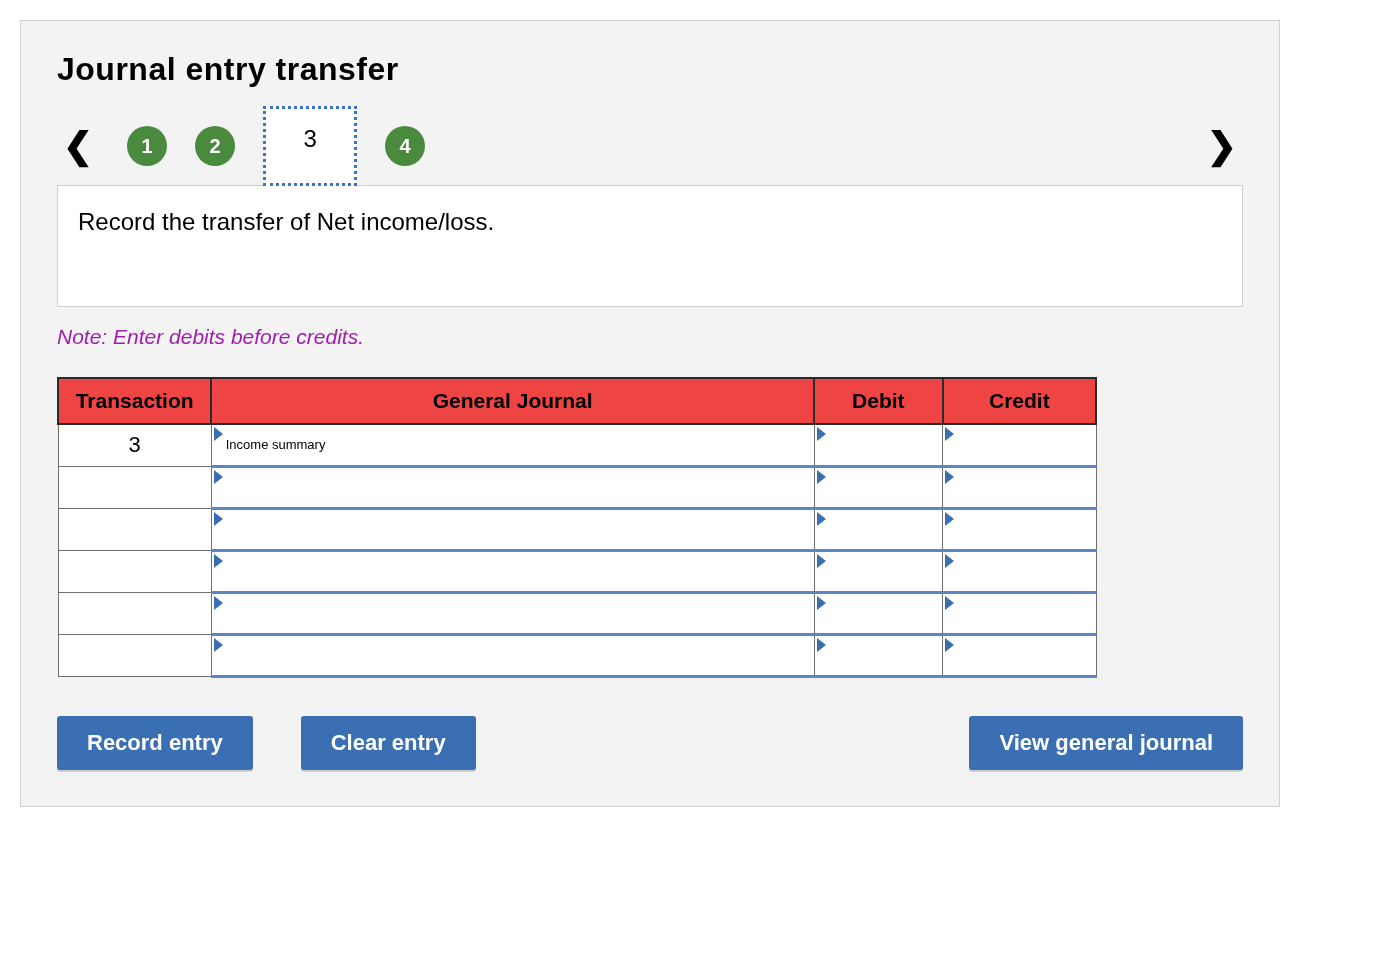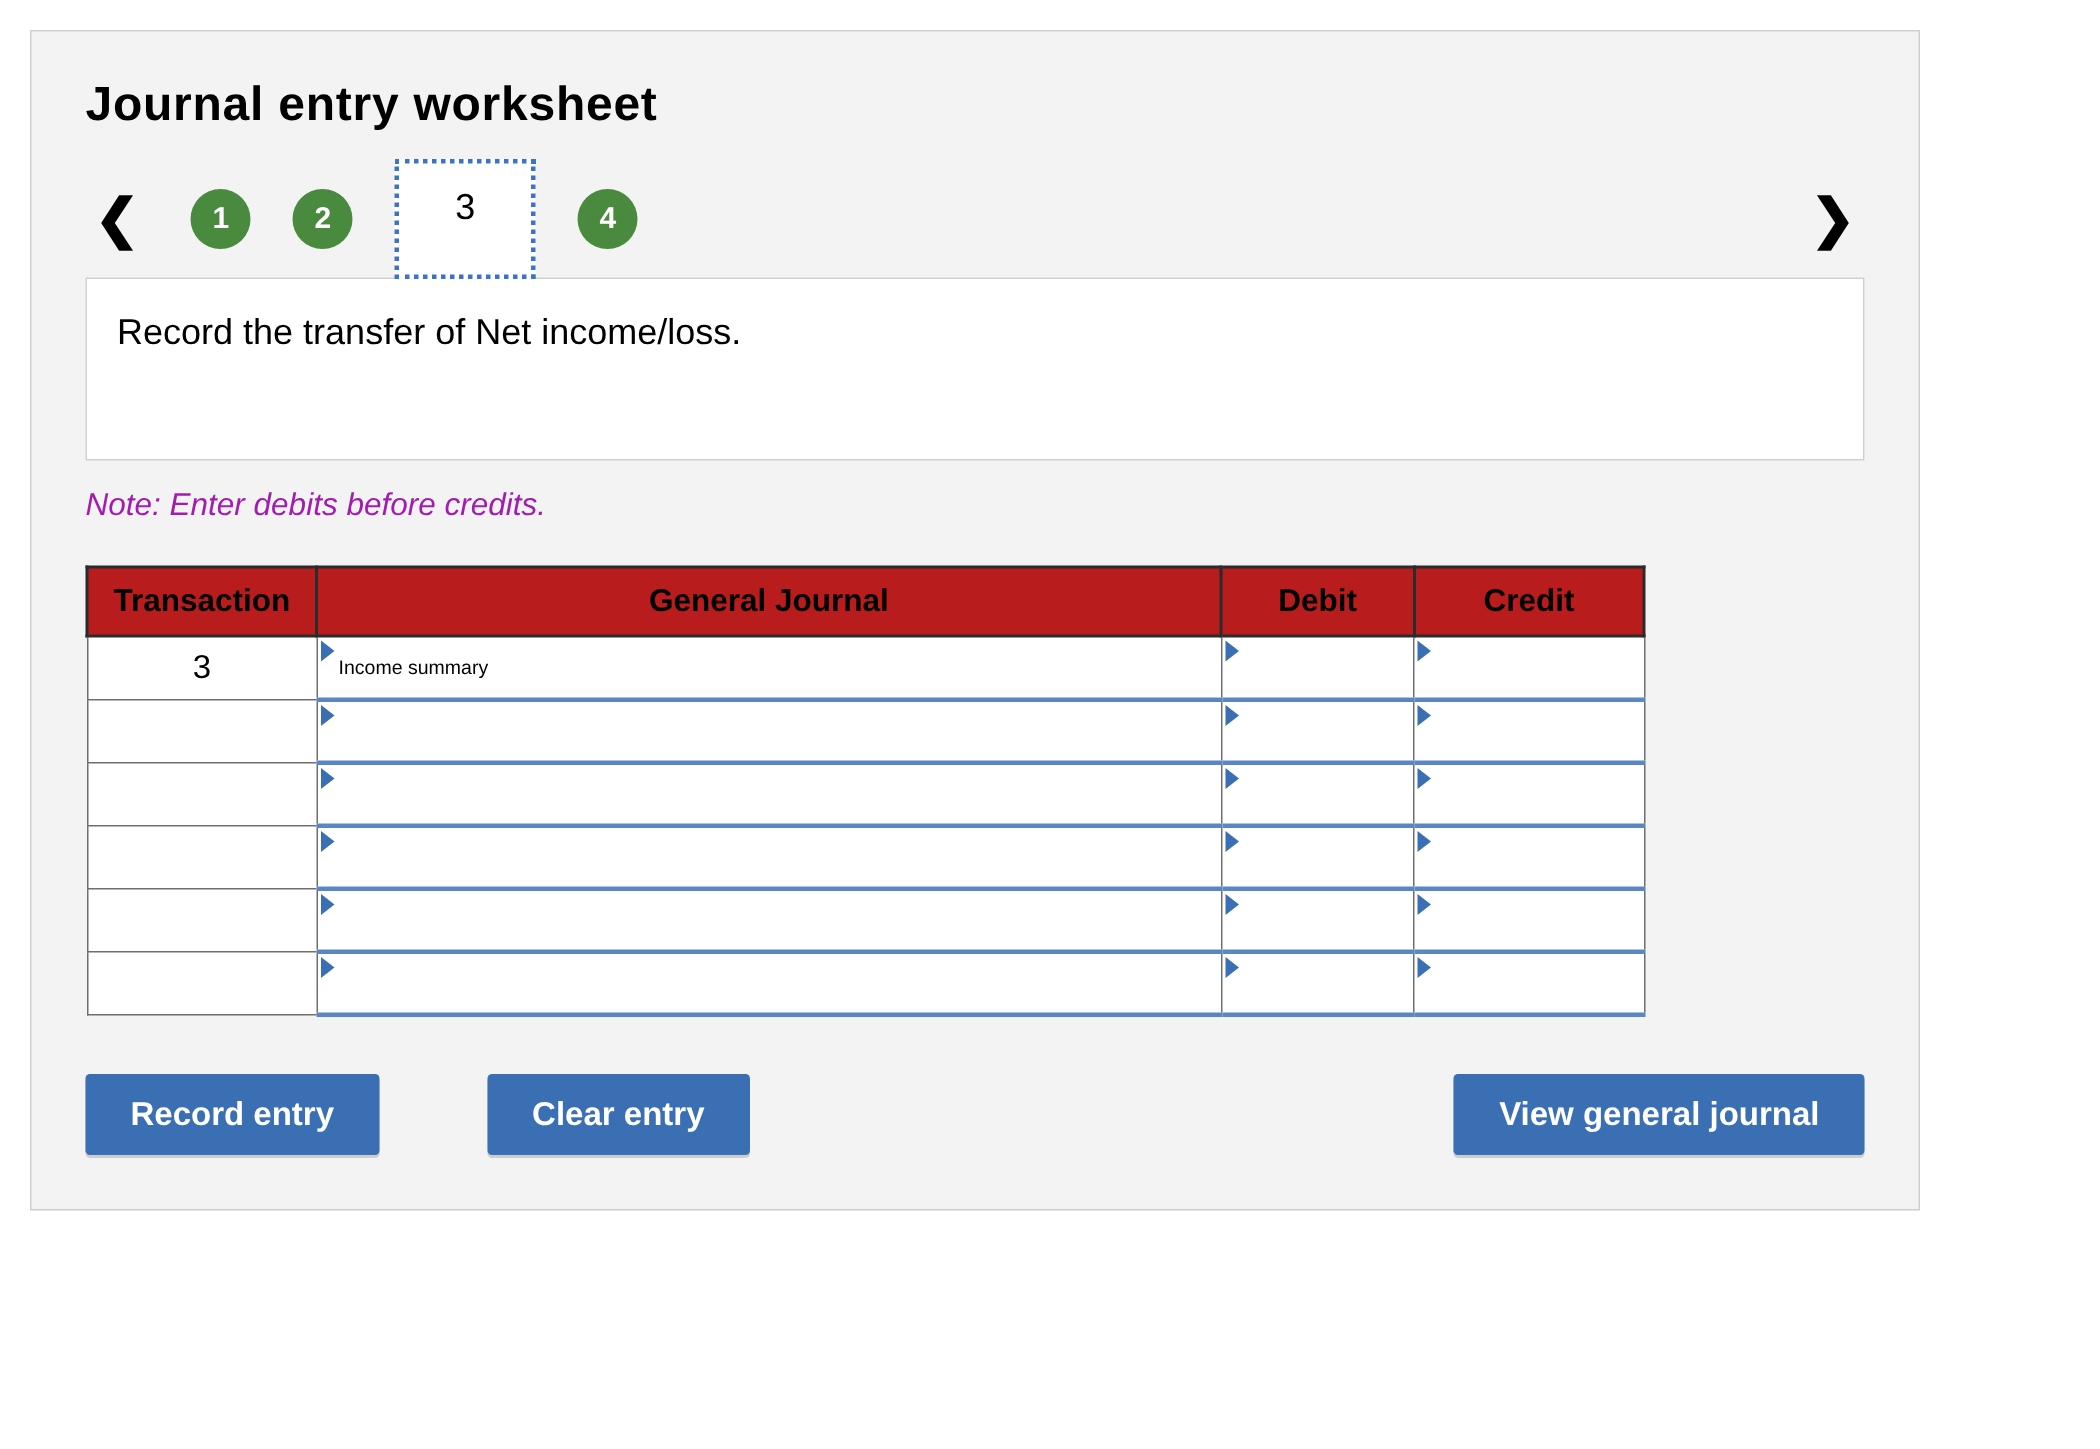--- a/index.html
+++ b/index.html
@@ -86,21 +86,21 @@
     font-size: 21px;
     margin-top: 18px;
     margin-bottom: 28px;
     font-style: italic;
   }
   table.je {
     border-collapse: collapse;
     width: 1040px;
   }
   table.je th {
-    background: #b91c1c;
+    background: #ef4444;
     border: 2px solid #2b2b2b;
     padding: 10px 12px;
     font-size: 21px;
     font-weight: 700;
     text-align: center;
   }
   table.je td {
     border: 1px solid #6f6f6f;
     height: 42px;
     padding: 0;
@@ -137,21 +137,21 @@
     font-family: inherit;
   }
   .gj-cell {
     border-bottom: 3px solid #5a86c2 !important;
   }
   .dc-cell {
     border-bottom: 3px solid #5a86c2 !important;
   }
   .btn-row {
     display: flex;
-    gap: 72px;
+    gap: 48px;
     margin-top: 38px;
     align-items: center;
   }
   .btn {
     background: #3a6fb3;
     color: #fff;
     font-size: 22px;
     font-weight: 700;
     padding: 14px 30px;
     border: none;
@@ -159,21 +159,21 @@
     border-radius: 3px;
     box-shadow: 0 2px 0 rgba(0,0,0,0.15);
   }
   .btn-spacer { flex: 1; }
 </style>
 </head>
 <body>
 
 <div class="panel">
 
-  <h1 class="title">Journal entry worksheet</h1>
+  <h1 class="title">Journal entry transfer</h1>
 
   <div class="nav-row">
     <span class="chev">❮</span>
     <div class="steps">
       <div class="pill">1</div>
       <div class="pill">2</div>
       <div class="pill current">3</div>
       <div class="pill">4</div>
     </div>
     <span class="chev-right">❯</span>

